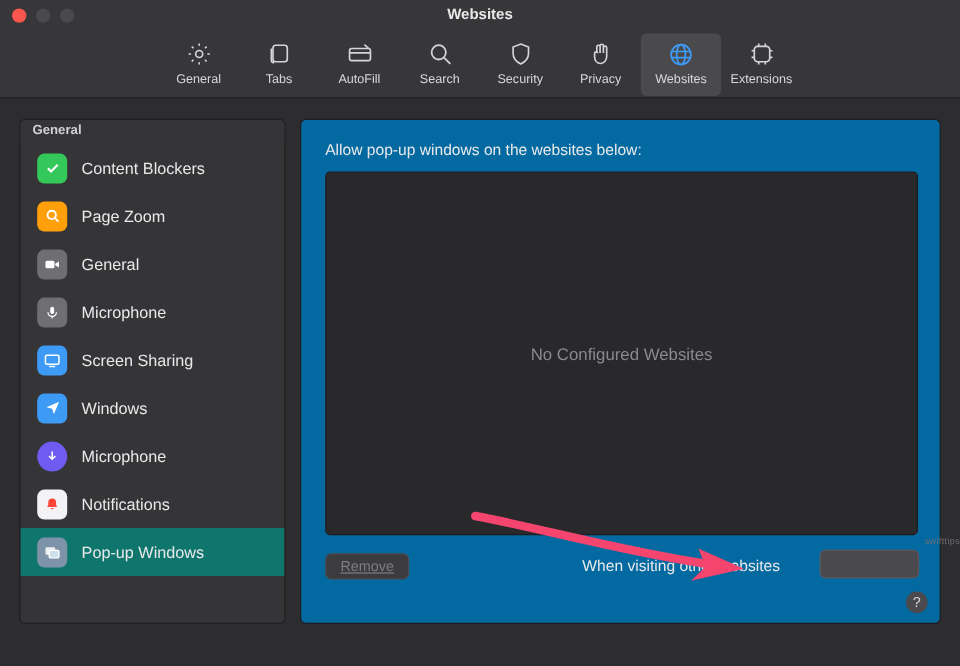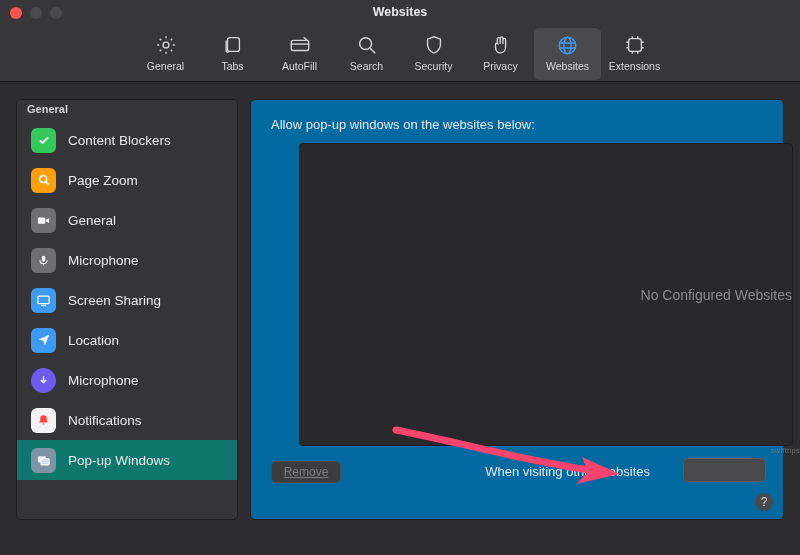--- a/index.html
+++ b/index.html
@@ -110,21 +110,21 @@
   .panel-title {
     position: absolute; left: 20px; top: 17px;
     font-size: 13px; color: #e9e9ea;
   }
   .listbox {
     position: absolute; left: 20px; top: 43px;
     width: 494px; height: 303px;
     background: #29292b;
     border: 1px solid #1d1d1f;
     border-radius: 4px;
-    display: flex; align-items: center; justify-content: flex-end; margin-left: 28px;
+    display: flex; align-items: center; justify-content: center;
   }
   .empty-text { font-size: 14px; color: #8a8a8e; }
 
   .remove-btn {
     position: absolute; left: 20px; top: 361px;
     width: 70px; height: 22px;
     background: #3c3c3f;
     border: 1px solid #4c4c50;
     border-radius: 5px;
     color: #7d7d81;
@@ -321,21 +321,21 @@
         </div>
         <div class="side-label">Screen Sharing</div>
       </div>
 
       <div class="side-item">
         <div class="side-icon" style="background:#3d9bf5;">
           <svg width="14" height="14" viewBox="0 0 24 24" fill="#fff">
               <path d="M21 3L3 11l8 2.2L13.5 21z"></path>
             </svg>
         </div>
-        <div class="side-label">Location</div>
+        <div class="side-label">Windows</div>
       </div>
 
       <div class="side-item">
         <div class="side-icon" style="background:#6f5bf0; border-radius:50%;">
           <svg width="13" height="13" viewBox="0 0 24 24" fill="none" stroke="#fff" stroke-width="2.4">
               <path d="M12 4v11M7 11l5 5 5-5"></path>
             </svg>
         </div>
         <div class="side-label">Microphone</div>
       </div>

